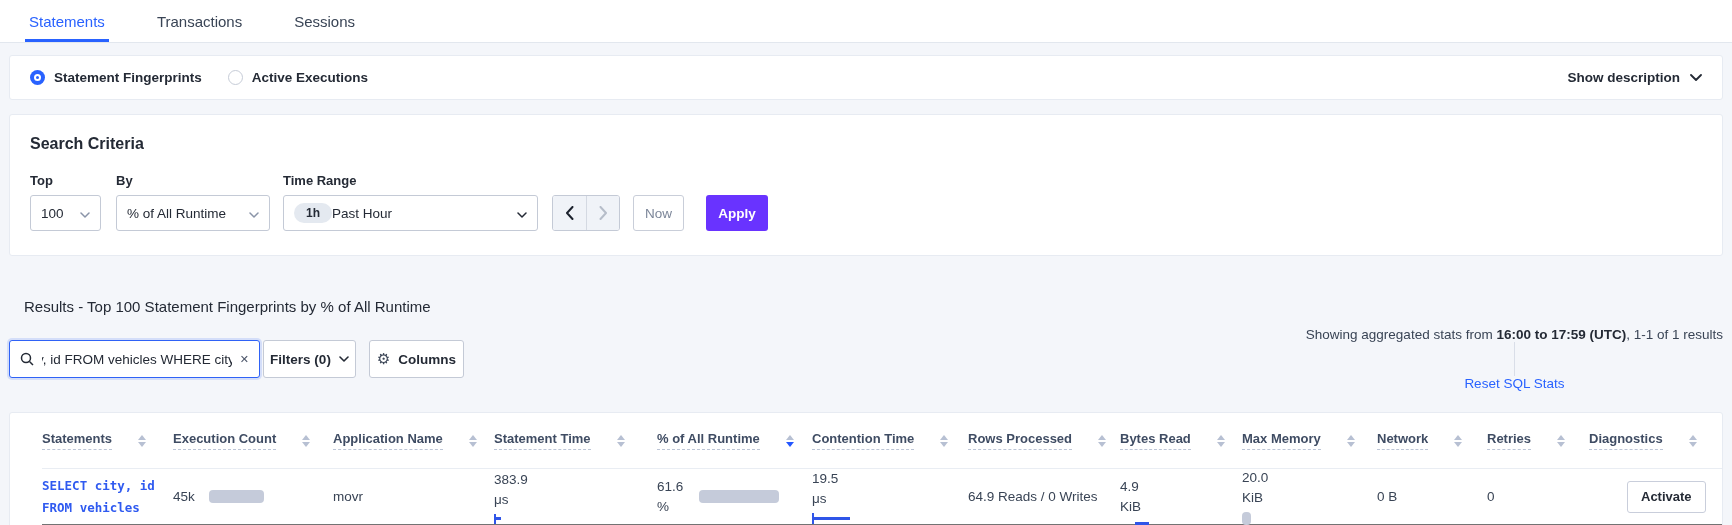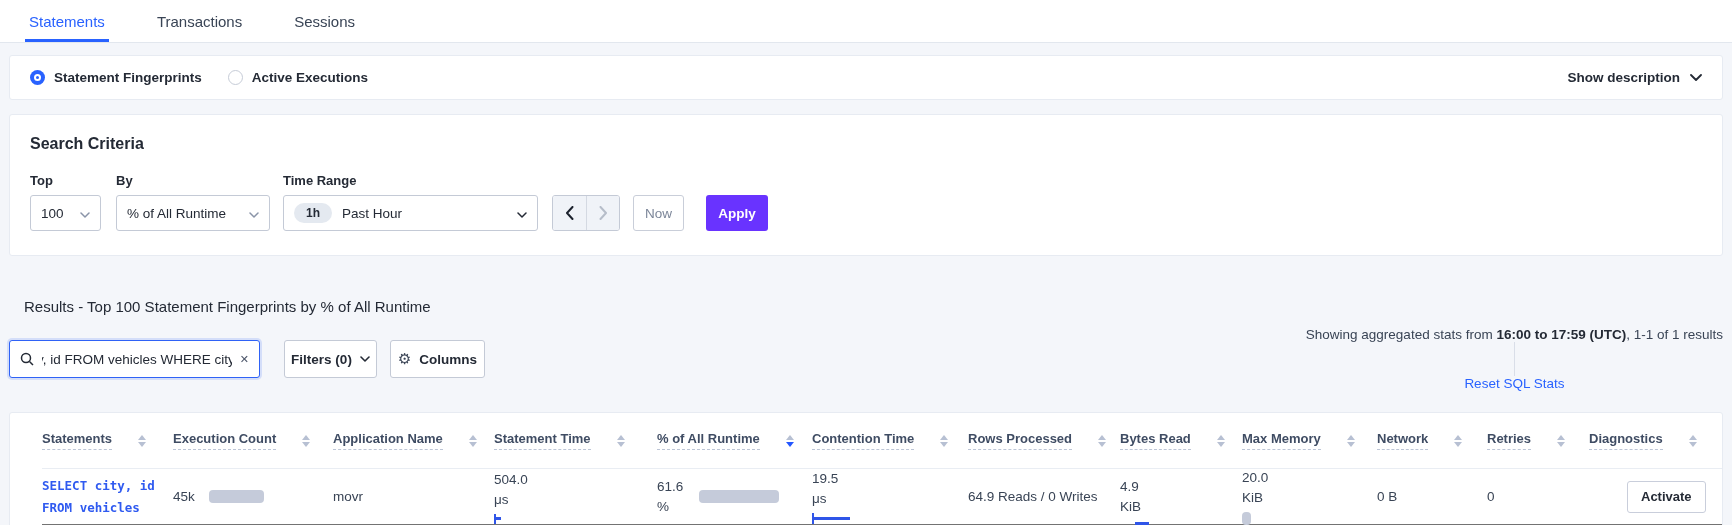--- a/index.html
+++ b/index.html
@@ -35,21 +35,21 @@
   .controls { display:flex; align-items:flex-end; margin-top:20px; }
   .ctrl-label { font-size:13px; font-weight:bold; color:#242a35; margin-bottom:7px; }
   .select { height:36px; border:1px solid #c4cad6; border-radius:3px; background:#fff;
             display:flex; align-items:center; padding:0 10px; font-size:13.5px;
             color:#242a35; cursor:pointer; }
   .select .chev { margin-left:auto; }
   .w-top  { width:71px; }
   .g-by   { margin-left:15px; }  .w-by   { width:154px; }
   .g-time { margin-left:13px; }  .w-time { width:255px; }
   .badge1h { background:#e4e9f0; border-radius:10px; font-size:12px; font-weight:bold;
-             padding:3px 12px; margin-right:10px; color:#242a35; }
+             padding:3px 12px; color:#242a35; }
   .pager { display:flex; margin-left:14px; border:1px solid #c4cad6; border-radius:3px;
            overflow:hidden; height:36px; }
   .pager .pbtn { width:33px; background:#f0f3f8; border:none; display:flex;
                  align-items:center; justify-content:center; cursor:pointer; }
   .pager .next { border-left:1px solid #d4d9e2; }
   .now-btn { margin-left:13px; width:51px; height:36px; background:#fff;
              border:1px solid #c9ced9; border-radius:3px; color:#7c8699;
              font-size:13.5px; cursor:pointer; font-family:inherit; }
   .apply-btn { margin-left:22px; width:62px; height:36px; background:#6933ff; border:none;
                border-radius:3px; color:#fff; font-weight:bold; font-size:13.5px;
@@ -60,21 +60,21 @@
   .search-box { width:251px; height:38px; border:1px solid #2f62f6; border-radius:3px;
                 box-shadow:0 0 0 2px rgba(47,98,246,.16); background:#fff;
                 display:flex; align-items:center; padding:0 10px; cursor:text; }
   .search-text { flex:1; overflow:hidden; display:flex; align-items:center;
                  white-space:nowrap; font-size:13.5px; color:#242a35; margin-left:8px; }
   .search-text .val { margin-left:-5px; }
   .clear-x { color:#4a5468; font-size:11px; margin-left:8px; cursor:pointer; }
   .btn { height:38px; background:#fff; border:1px solid #c4cad6; border-radius:3px;
          display:flex; align-items:center; justify-content:center; font-size:13.5px;
          font-weight:bold; color:#242a35; cursor:pointer; gap:8px; }
-  .filters-btn { width:93px; margin-left:24px; }
+  .filters-btn { width:93px; margin-left:3px; }
   .columns-btn { width:95px; margin-left:13px; }
   .gear { font-size:15px; color:#3c4657; font-weight:normal; }
   .toolbar-right { margin-left:auto; display:flex; align-items:center;flex-direction:column; }
   .showing { font-size:13.5px; color:#394455; white-space:nowrap; }
   .showing b { color:#242a35; }
   .vdiv { width:1px; height:34px; background:#d9dee8; margin:0 16px; }
   .reset-link { font-size:13.5px; color:#2962ff; cursor:pointer; white-space:nowrap; }
   
   .table-card { margin:21px 9px 0; background:#fff; border:1px solid #e7ebf2;
                 border-radius:3px; height:160px; padding-left:32px; }
@@ -332,21 +332,21 @@
       </a>
     </div>
     <div class="c2 flexcell">
       <span>45k</span>
       <span class="bar exec-bar"></span>
     </div>
     <div class="c3">
       <span>movr</span>
     </div>
     <div class="c4 stack">
-      <span class="v">504.0</span>
+      <span class="v">383.9</span>
       <span class="u">μs</span>
       <span class="minibar">
           <i class="tick t-st"></i>
           <i class="hline st-line"></i>
         </span>
     </div>
     <div class="c5 flexcell">
       <span class="stack">
         <span class="v">61.6</span>
         <span class="u">%</span>

